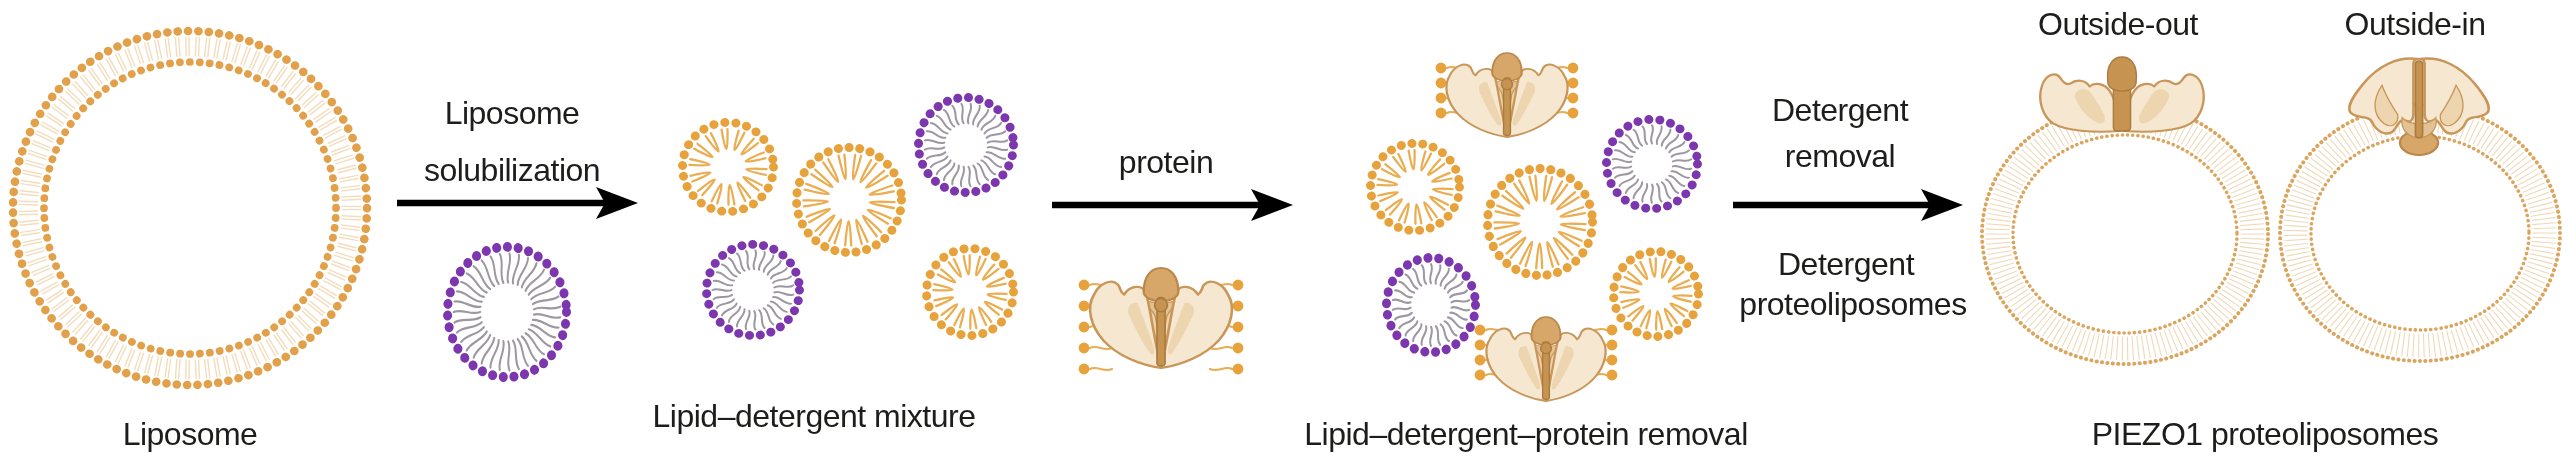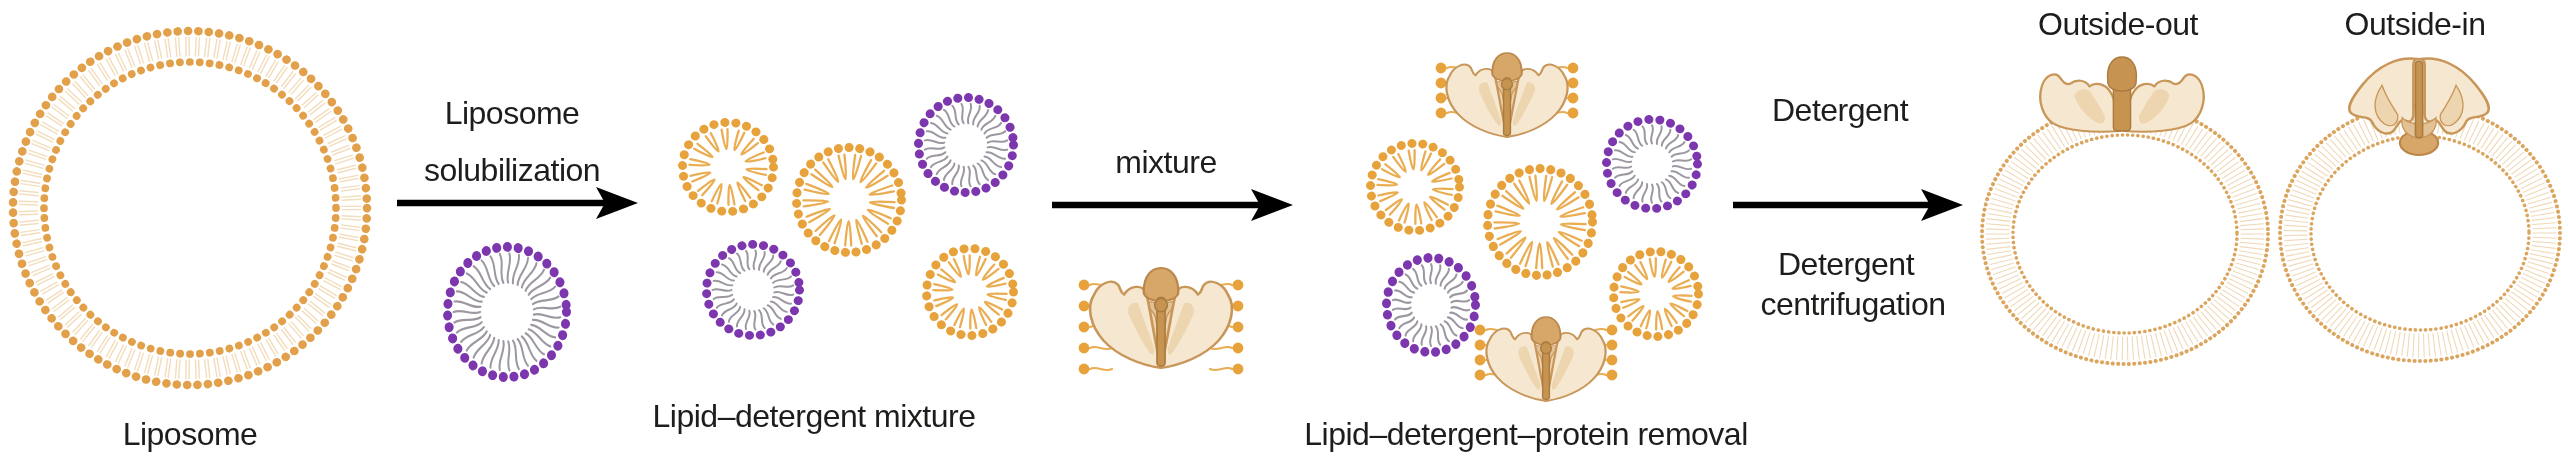--- a/index.html
+++ b/index.html
@@ -918,20 +918,22 @@
         <ellipse cx="2420" cy="233" rx="140" ry="128" fill="none" stroke="#DCA55E" stroke-width="4" stroke-dasharray="0.1 5.298" stroke-linecap="round"></ellipse>
         <ellipse cx="2420" cy="233" rx="109" ry="97" fill="none" stroke="#DCA55E" stroke-width="3.6" stroke-dasharray="0.1 5.100" stroke-linecap="round"></ellipse>
         <use href="#sym-piezo-in" transform="translate(2334.8,57.0) scale(1.123,1.010)"></use>
       </g>
   </svg>
 
   <div class="lbl" style="left:190px;top:412px">Liposome</div>
   <div class="lbl" style="left:512px;top:91px">Liposome</div>
   <div class="lbl" style="left:512px;top:148px">solubilization</div>
   <div class="lbl" style="left:814px;top:394px">Lipid–detergent mixture</div>
-  <div class="lbl" style="left:1166px;top:140px">mixture</div>
+  <div class="lbl" style="left:1166px;top:140px">protein</div>
   <div class="lbl" style="left:1526px;top:412px">Lipid–detergent–protein removal</div>
   <div class="lbl" style="left:1840px;top:88px">Detergent</div>
+  <div class="lbl" style="left:1840px;top:134px">removal</div>
   <div class="lbl" style="left:1846px;top:242px">Detergent</div>
-  <div class="lbl" style="left:1853px;top:282px">centrifugation</div>
+  <div class="lbl" style="left:1853px;top:282px">proteoliposomes</div>
   <div class="lbl" style="left:2118px;top:2px">Outside-out</div>
   <div class="lbl" style="left:2415px;top:2px">Outside-in</div>
+  <div class="lbl" style="left:2265px;top:412px">PIEZO1 proteoliposomes</div>
 </div>
 
 </body></html>

